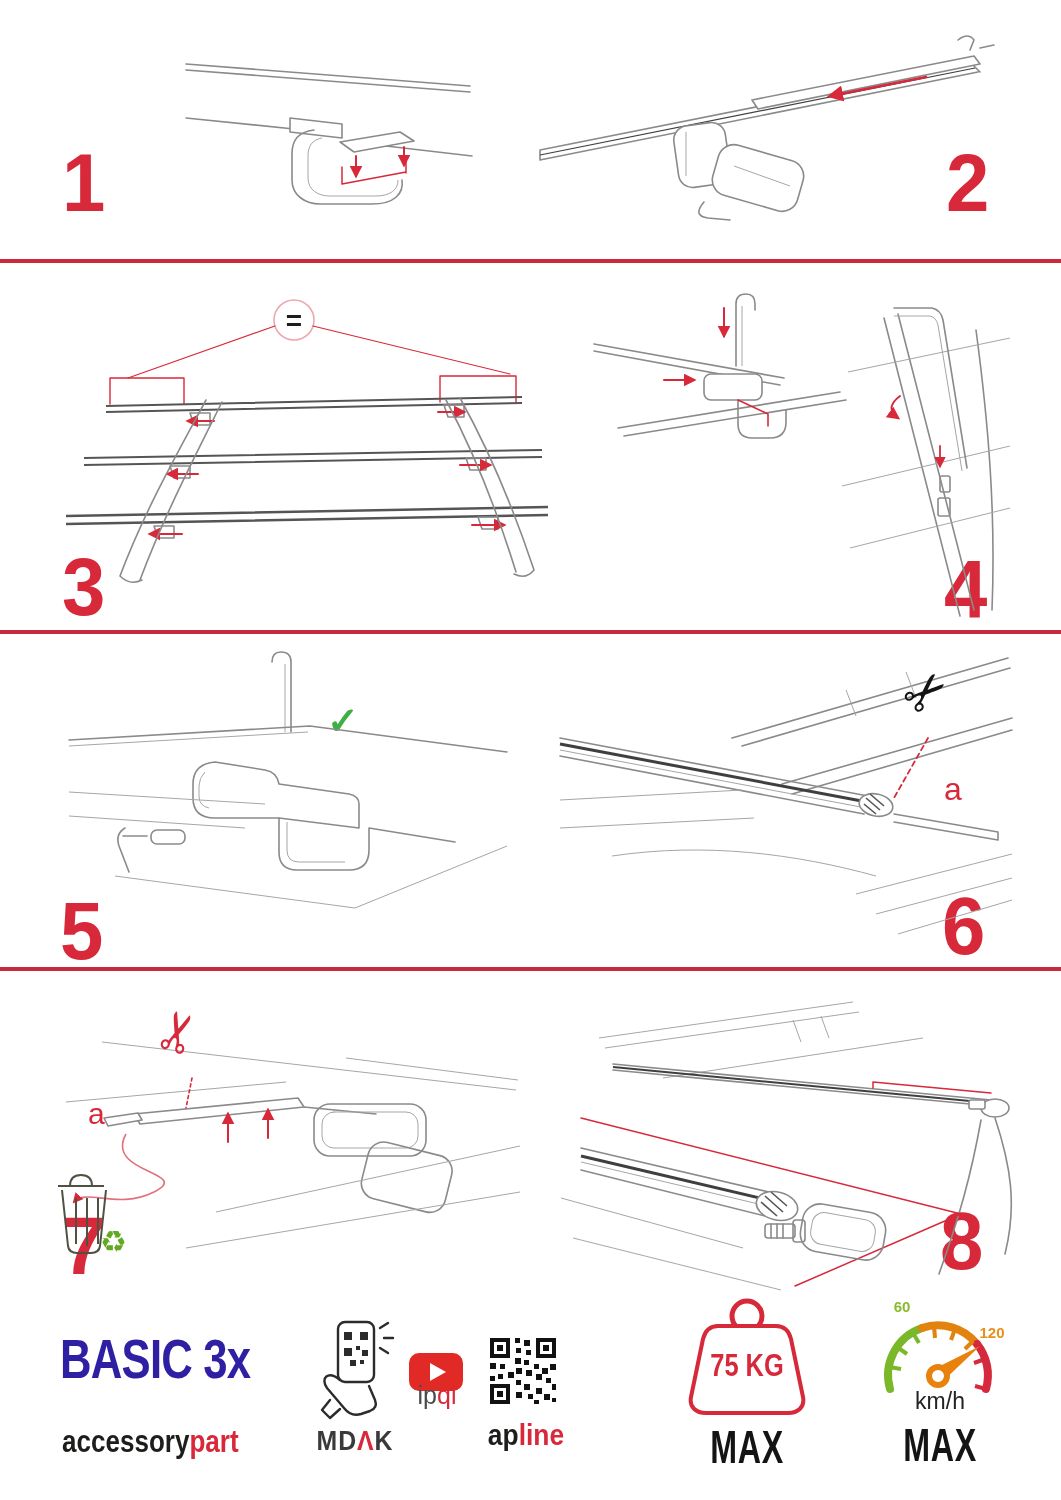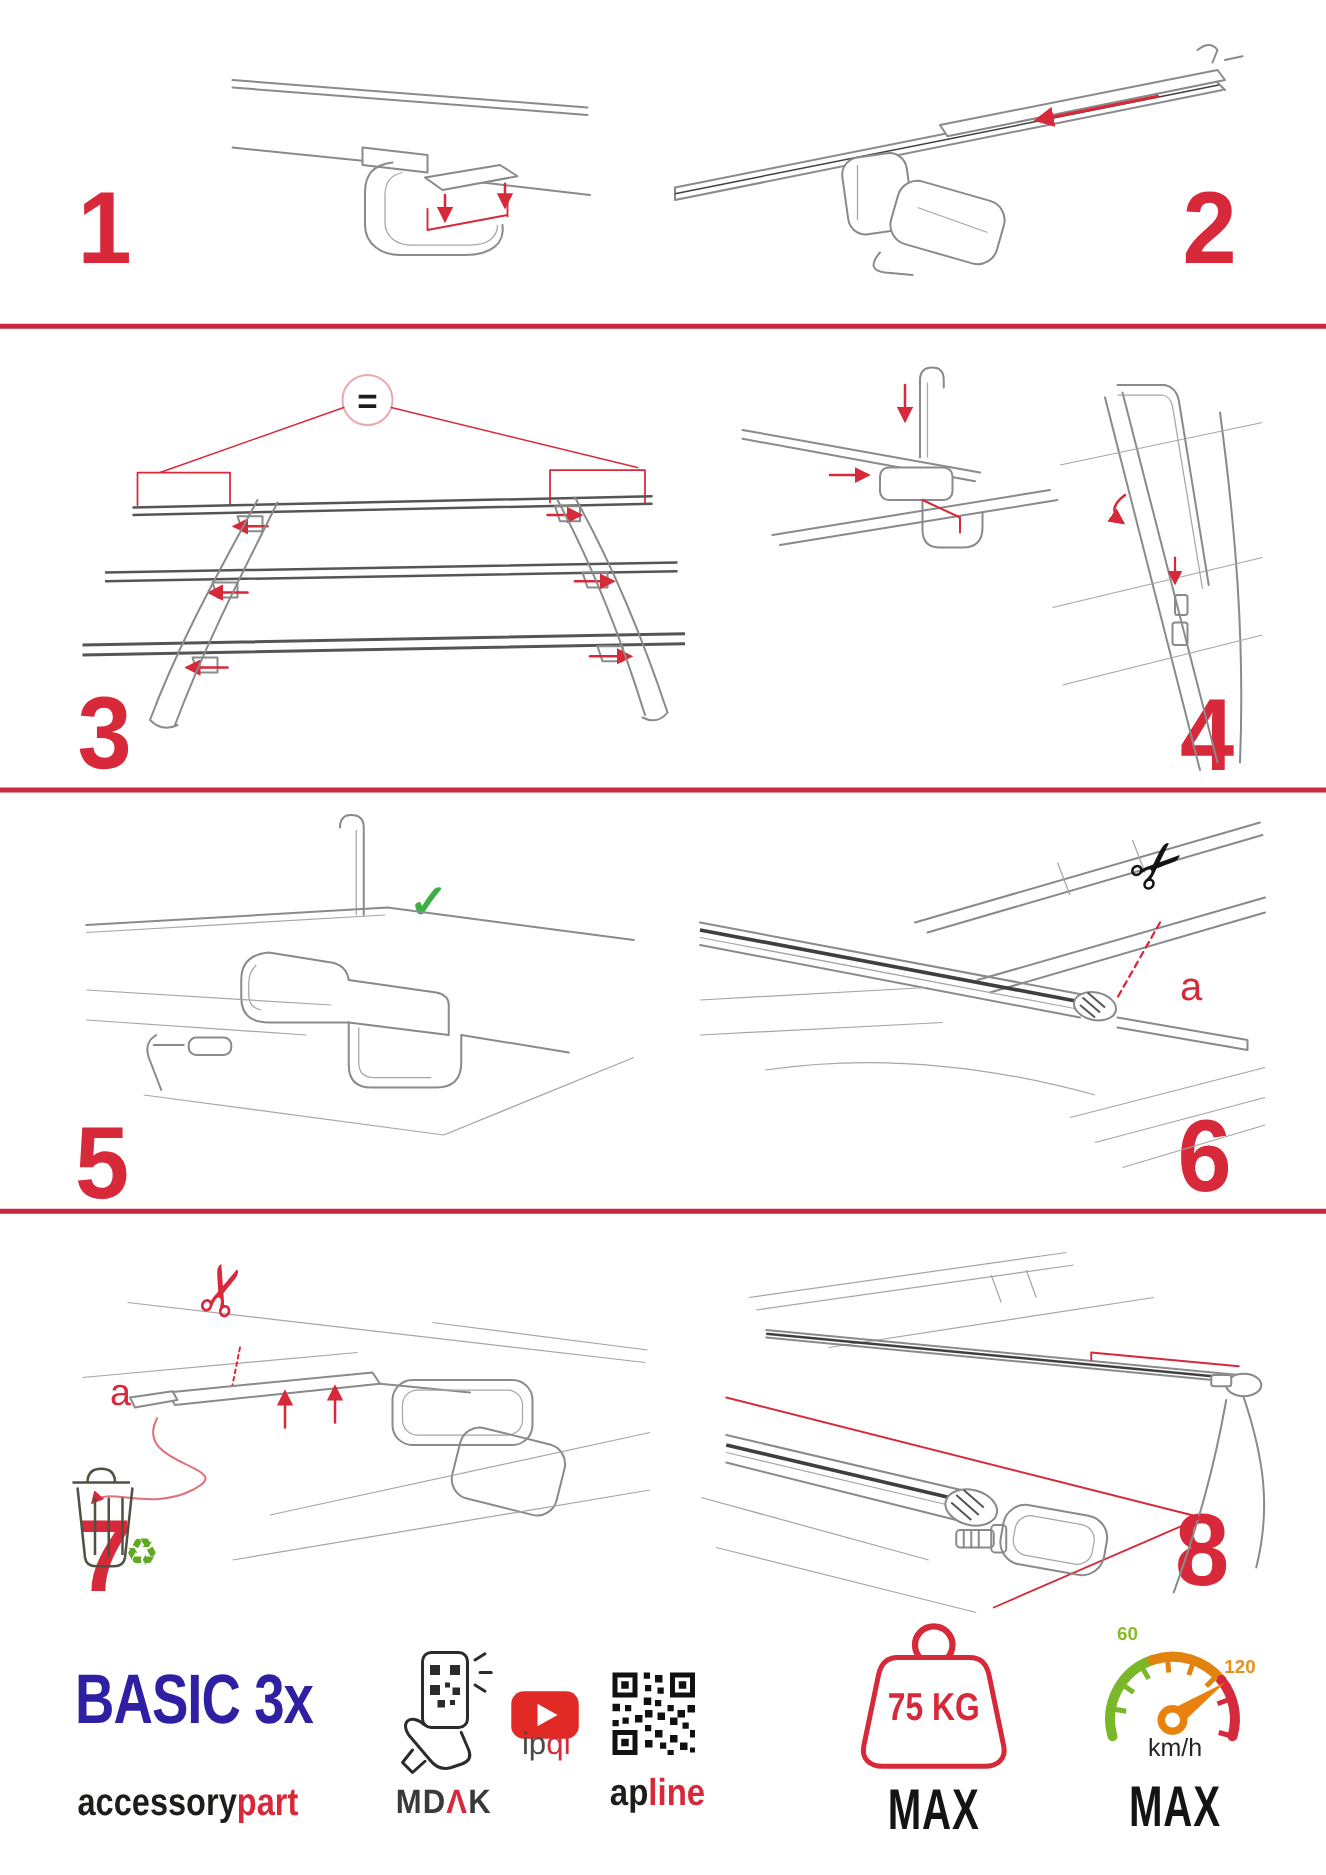--- a/index.html
+++ b/index.html
@@ -24,21 +24,21 @@
   .mdak-text .lam{color:#d7293a;}
   .ipqi-text{position:absolute;left:404px;top:1381px;width:66px;text-align:center;font-size:25px;color:#4a4a4a;}
   .ipqi-text .r{color:#d7293a;}
   .apline-text{position:absolute;left:474px;top:1418px;width:104px;text-align:center;font-size:30px;
                font-weight:700;transform:scaleX(0.88);transform-origin:center top;}
   .apline-text .b{color:#1d1d1b;} .apline-text .r{color:#d7293a;}
   .kg-text{position:absolute;left:672px;top:1348px;width:150px;text-align:center;font-size:31px;
            font-weight:700;color:#d7293a;transform:scaleX(0.82);transform-origin:center top;letter-spacing:0;}
   .max-text{position:absolute;width:150px;text-align:center;font-size:46px;font-weight:700;color:#141414;
             transform:scaleX(0.70);transform-origin:center top;letter-spacing:1px;}
-  .kmh-text{position:absolute;left:872px;top:1388px;width:136px;text-align:center;font-size:20px;color:#242424;}
+  .kmh-text{position:absolute;left:872px;top:1388px;width:136px;text-align:center;font-size:23px;color:#242424;}
 </style>
 </head>
 <body>
 
 <div class="page">
 
   <div class="step-num" style="left:62px;top:142px;">1</div>
 
   <svg style="left:172px;top:26px;" width="306" height="204" viewBox="0 0 306 204">
     <defs>

